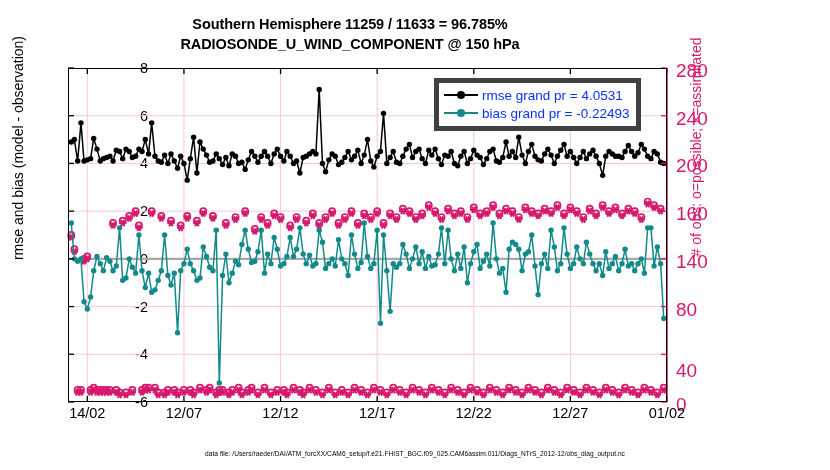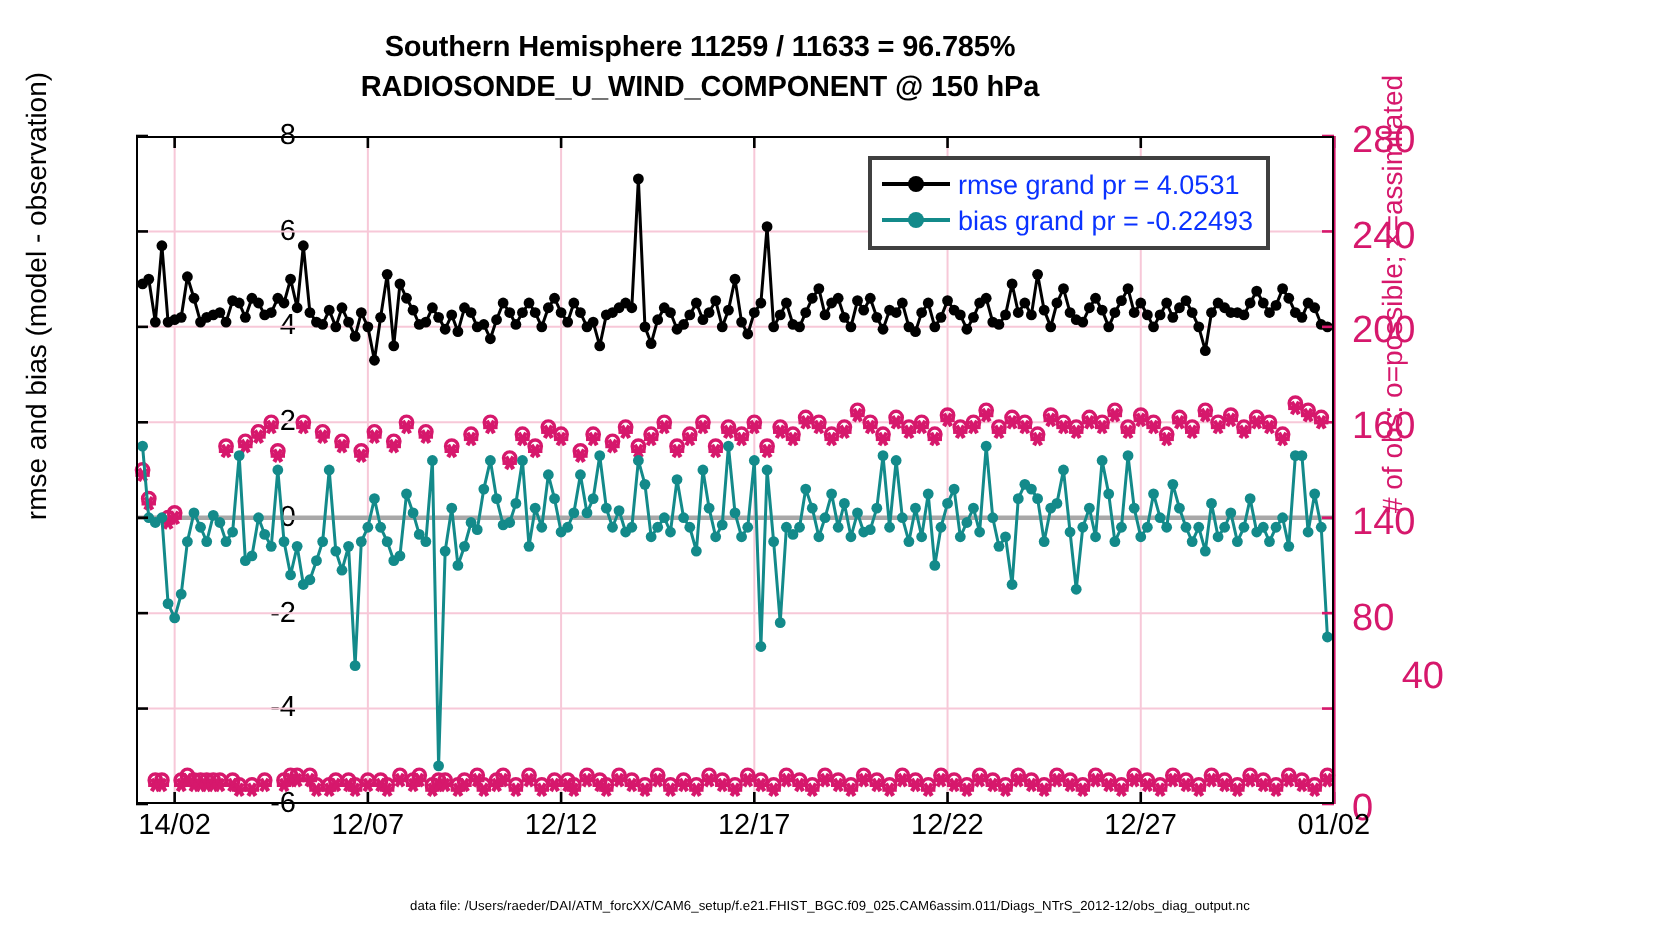--- a/index.html
+++ b/index.html
@@ -62,21 +62,21 @@
   }
   .footer{
     position:absolute;left:0;top:450px;width:830px;
     text-align:center;font-size:6.6px;color:#000;
     font-family:"Liberation Sans",sans-serif;
     letter-spacing:0.05px;
   }
 
   .legend{
     position:absolute;left:434px;top:78px;
-    border:2px solid #404040;background:#ffffff;
+    border:5px solid #404040;background:#ffffff;
     padding:3px 7px 4px 5px;
     box-sizing:border-box;
   }
   .legend-row{display:flex;align-items:center;height:18px;}
   .legend-sample{width:34px;height:14px;position:relative;margin-right:4px;flex:0 0 34px;}
   .legend-sample .ln{
     position:absolute;left:0;top:6px;width:34px;height:2px;
   }
   .legend-sample .dot{
     position:absolute;left:13px;top:3px;width:8px;height:8px;border-radius:50%;
@@ -103,21 +103,21 @@
   <div class="ytick-l" style="top:299.6px;">-2</div>
   <div class="ytick-l" style="top:347.3px;">-4</div>
   <div class="ytick-l" style="top:395px;">-6</div>
 
   <div class="ytick-r" style="top:61px;">280</div>
   <div class="ytick-r" style="top:108.7px;">240</div>
   <div class="ytick-r" style="top:156.4px;">200</div>
   <div class="ytick-r" style="top:204.1px;">160</div>
   <div class="ytick-r" style="top:251.9px;">140</div>
   <div class="ytick-r" style="top:299.6px;">80</div>
-  <div class="ytick-r" style="top:329px;text-align:right;">40</div>
+  <div class="ytick-r" style="top:361px;">40</div>
   <div class="ytick-r" style="top:395px;">0</div>
 
   <div class="xtick" style="left:87.3px;">14/02</div>
   <div class="xtick" style="left:183.9px;">12/07</div>
   <div class="xtick" style="left:280.5px;">12/12</div>
   <div class="xtick" style="left:377.1px;">12/17</div>
   <div class="xtick" style="left:473.7px;">12/22</div>
   <div class="xtick" style="left:570.3px;">12/27</div>
   <div class="xtick" style="left:666.9px;">01/02</div>
 

